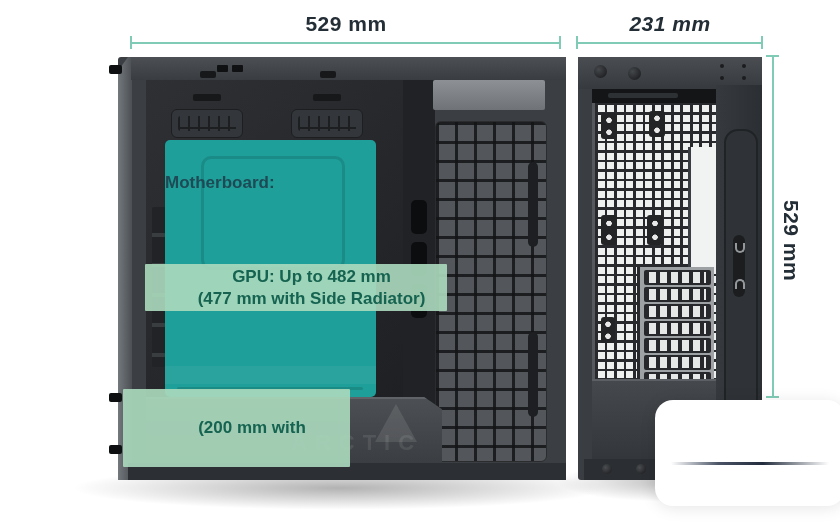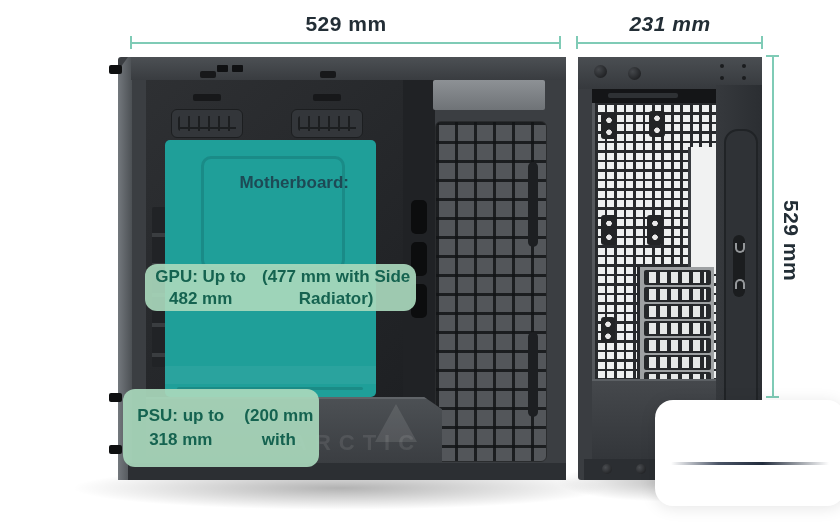--- a/index.html
+++ b/index.html
@@ -44,39 +44,39 @@
     background:repeating-linear-gradient(90deg,#1c1e20 0 2px,transparent 2px 10px),
                linear-gradient(180deg,transparent 11px,#1c1e20 11px 13px,transparent 13px);}
   .side-bracket{position:absolute;left:34px;top:150px;width:14px;height:160px;background:#212326;
     background-image:repeating-linear-gradient(180deg,transparent 0 26px,#3a3d40 26px 30px);border-radius:2px;}
   .teal-overlay{position:absolute;left:47px;top:83px;width:211px;height:257px;
     background:var(--overlay-teal,#1f9f99);border-radius:5px;}
   .mobo-outline{position:absolute;left:36px;top:16px;width:138px;height:108px;
     border:3px solid rgba(10,70,75,.22);border-radius:10px;}
   .teal-band{position:absolute;left:0;top:226px;width:211px;height:18px;background:rgba(255,255,255,.05);}
   .teal-line{position:absolute;left:12px;top:247px;width:186px;height:3px;background:rgba(0,0,0,.12);border-radius:2px;}
-  .mobo-label{position:absolute;left:47px;top:114px;width:184px;text-align:right;
+  .mobo-label{position:absolute;left:47px;top:114px;width:184px;text-align:left;
     font-size:17px;line-height:23px;font-weight:bold;color:var(--mobo-text,#1d4a55);}
   .mobo-label span{display:block;}
   .lc-mid-strip{position:absolute;left:285px;top:23px;width:32px;height:380px;background:#202225;}
   .grommet{position:absolute;left:8px;width:16px;height:34px;background:#0c0d0e;border-radius:5px;}
   .lc-front-top{position:absolute;left:315px;top:23px;width:112px;height:30px;border-radius:2px;
     background:linear-gradient(180deg,#8d9195,#6f7377);}
   .lc-front-grid{position:absolute;left:317px;top:64px;width:110px;height:339px;background:#53565a;
     border:1px solid #2a2c2e;border-radius:6px;
     background-image:repeating-linear-gradient(90deg,rgba(18,20,22,.85) 0 3px,transparent 3px 19px),
                      repeating-linear-gradient(180deg,rgba(18,20,22,.85) 0 3px,transparent 3px 19px);}
   .grid-slot{position:absolute;left:92px;width:10px;height:85px;background:#1d1f22;border-radius:5px;}
   .lc-psu-shroud{position:absolute;left:28px;top:340px;width:296px;height:66px;
     background:linear-gradient(180deg,#4c5054,#3a3d41);border-top:2px solid #606468;
     clip-path:polygon(0 0,94% 0,100% 18%,100% 100%,0 100%);}
   .lc-bottom{position:absolute;left:10px;top:406px;width:438px;height:17px;background:#2c2f33;}
-  .anno-box{position:absolute;background:var(--label-bg,rgba(169,216,188,.92));border-radius:12px;
-    display:flex;justify-content:center;align-items:center;
-    font-weight:bold;color:var(--label-text,#156350);text-align:center;}
+  .anno-box{position:absolute;background:var(--label-bg,rgba(169,216,188,.92));border-radius:1px;
+    display:flex;flex-direction:column;justify-content:center;align-items:center;
+    font-weight:bold;color:var(--label-text,#156350);text-align:center;padding-left:31px;}
   .gpu-box{left:27px;top:207px;width:271px;height:47px;font-size:17px;line-height:22px;}
   .psu-box{left:5px;top:332px;width:196px;height:78px;font-size:17px;line-height:24px;}
   .watermark{position:absolute;left:145px;top:345px;width:190px;height:62px;pointer-events:none;}
   .wm-triangle{position:absolute;left:112px;top:2px;width:0;height:0;
     border-left:21px solid transparent;border-right:21px solid transparent;
     border-bottom:38px solid rgba(255,255,255,.10);}
   .wm-text{position:absolute;left:28px;top:28px;font-size:22px;font-weight:bold;
     letter-spacing:8px;color:rgba(255,255,255,.09);}
   
   .case-right{position:absolute;left:578px;top:57px;width:184px;height:423px;}
@@ -206,21 +206,20 @@
       <div class="wm-triangle"></div>
       <span class="wm-text">ARCTIC</span>
     </div>
 
     <div class="anno-box gpu-box">
       <span>GPU: Up to 482 mm</span>
       <span>(477 mm with Side Radiator)</span>
     </div>
 
     <div class="anno-box psu-box">
-      <span>PSU: up to 318 mm</span>
       <span>(200 mm with</span>
     </div>
   </div>
 
   <div class="case-right">
     <div class="rc-body"></div>
 
     <div class="rc-top">
       <div class="screw" style="left:16px;top:8px;"></div>
       <div class="screw" style="left:50px;top:10px;"></div>

